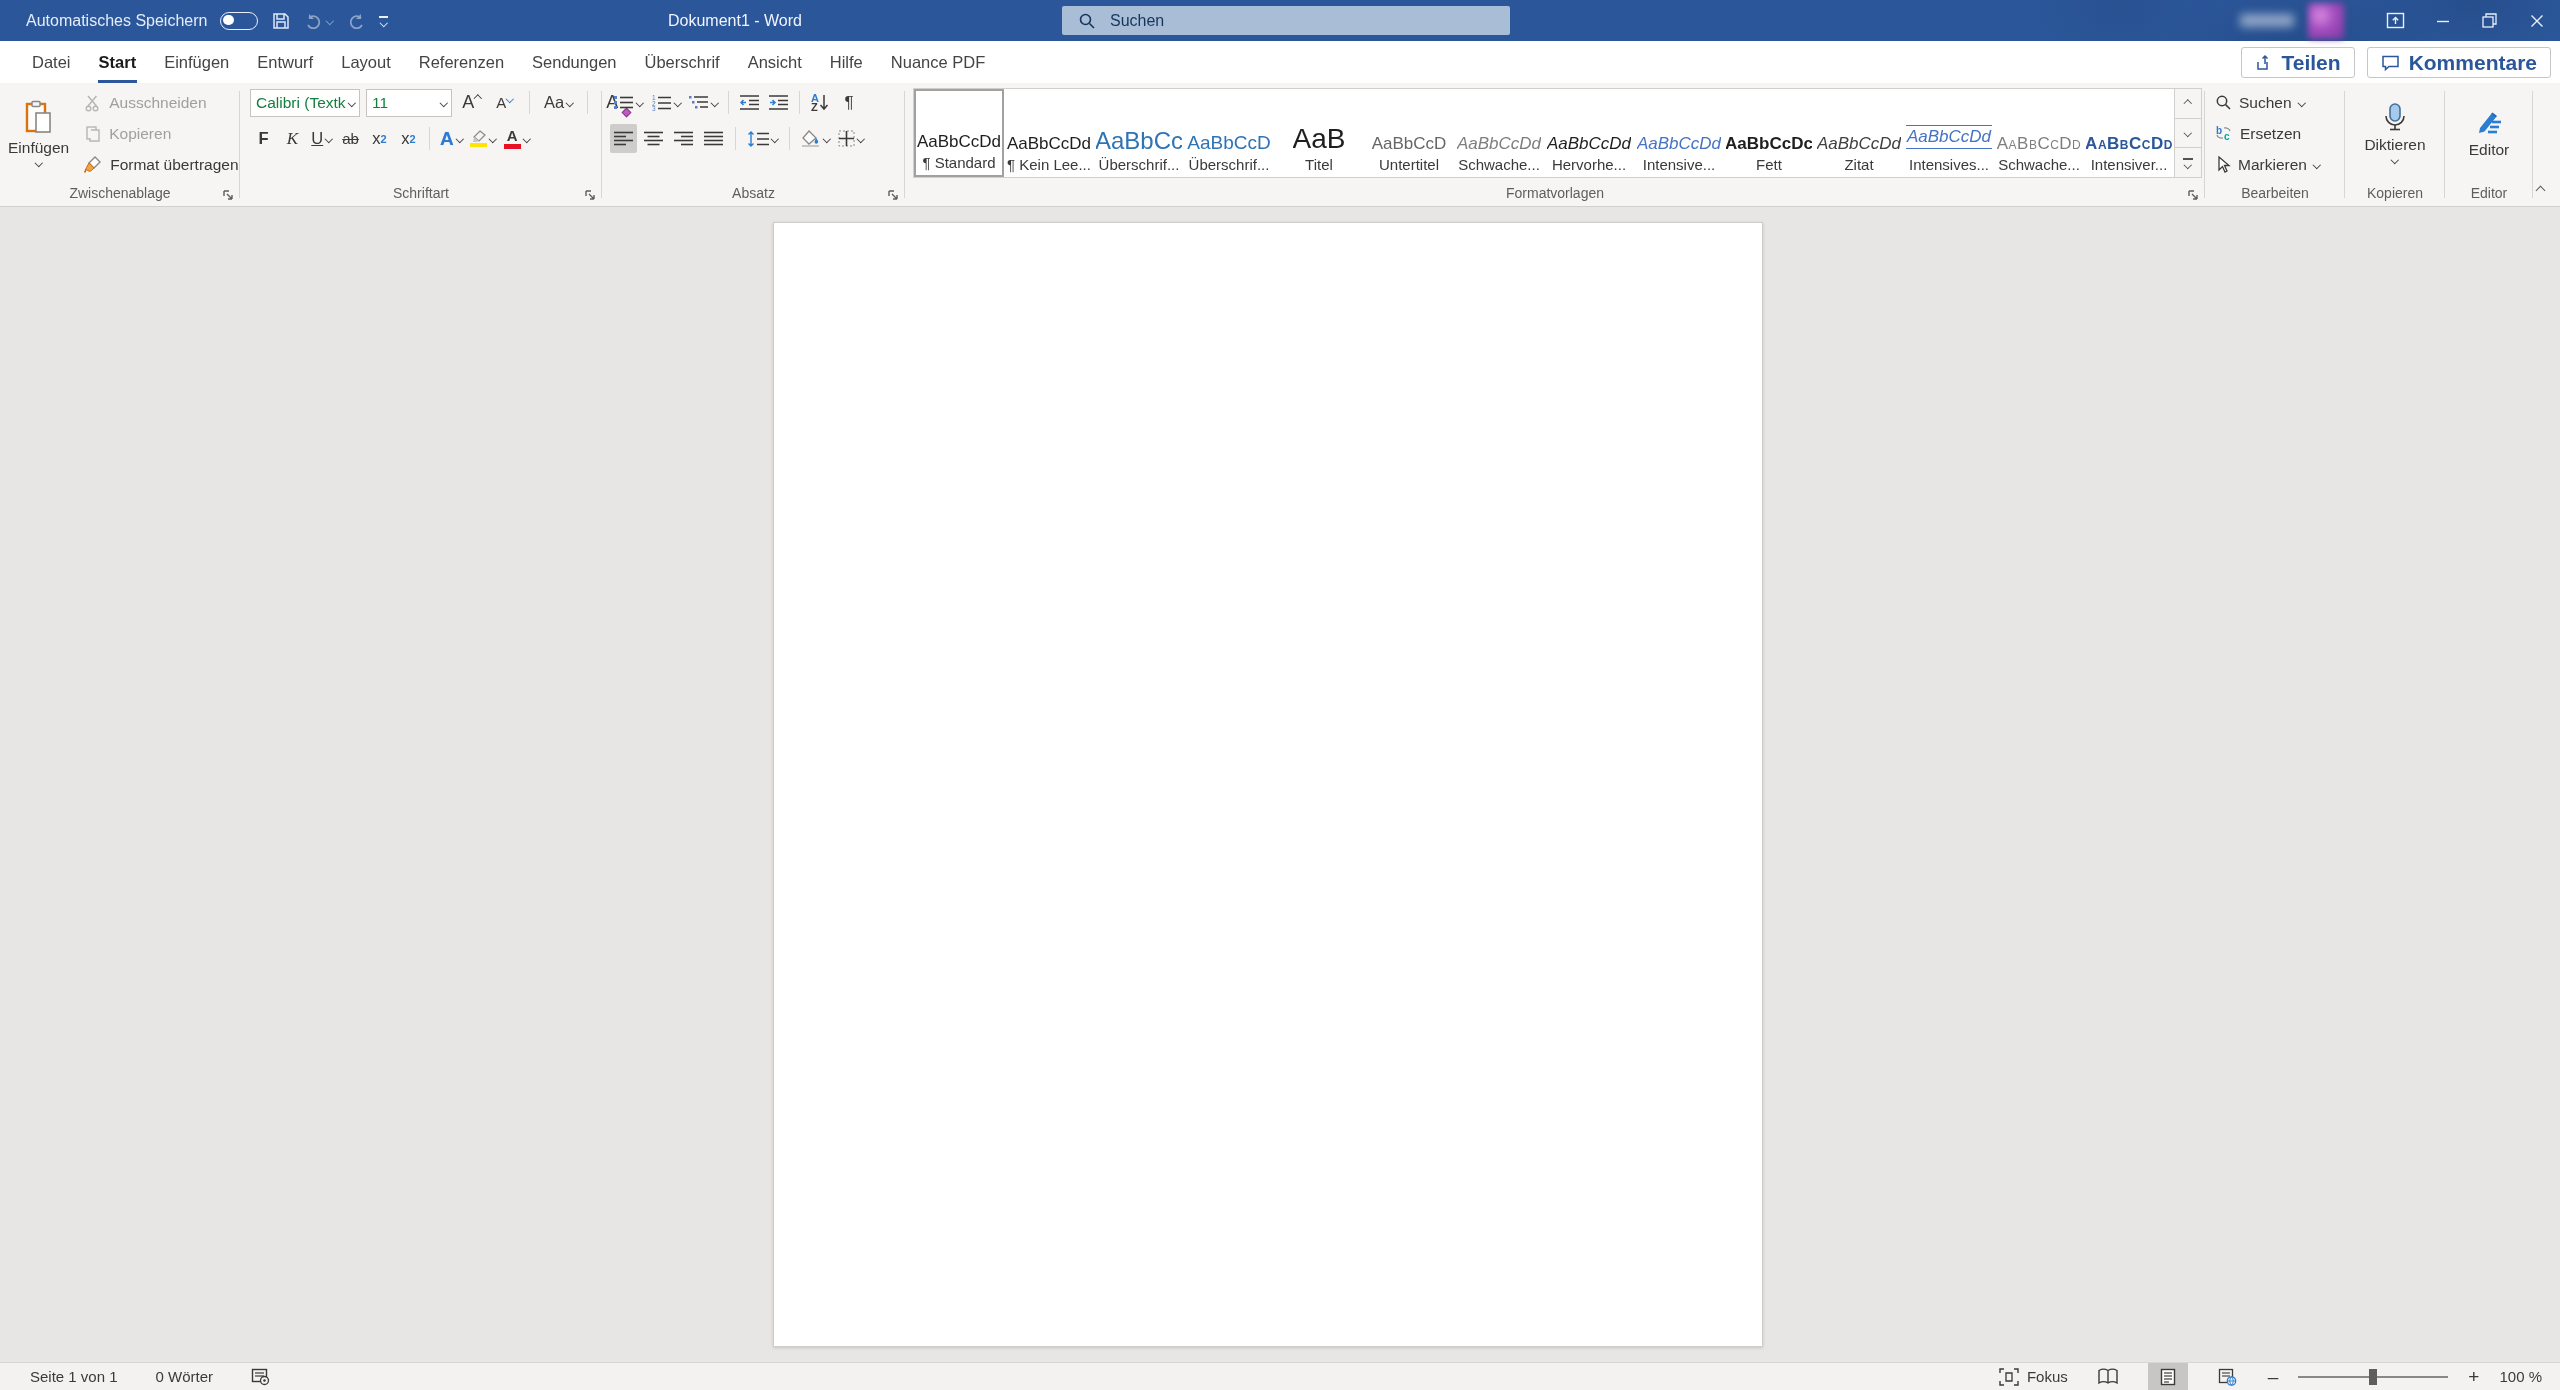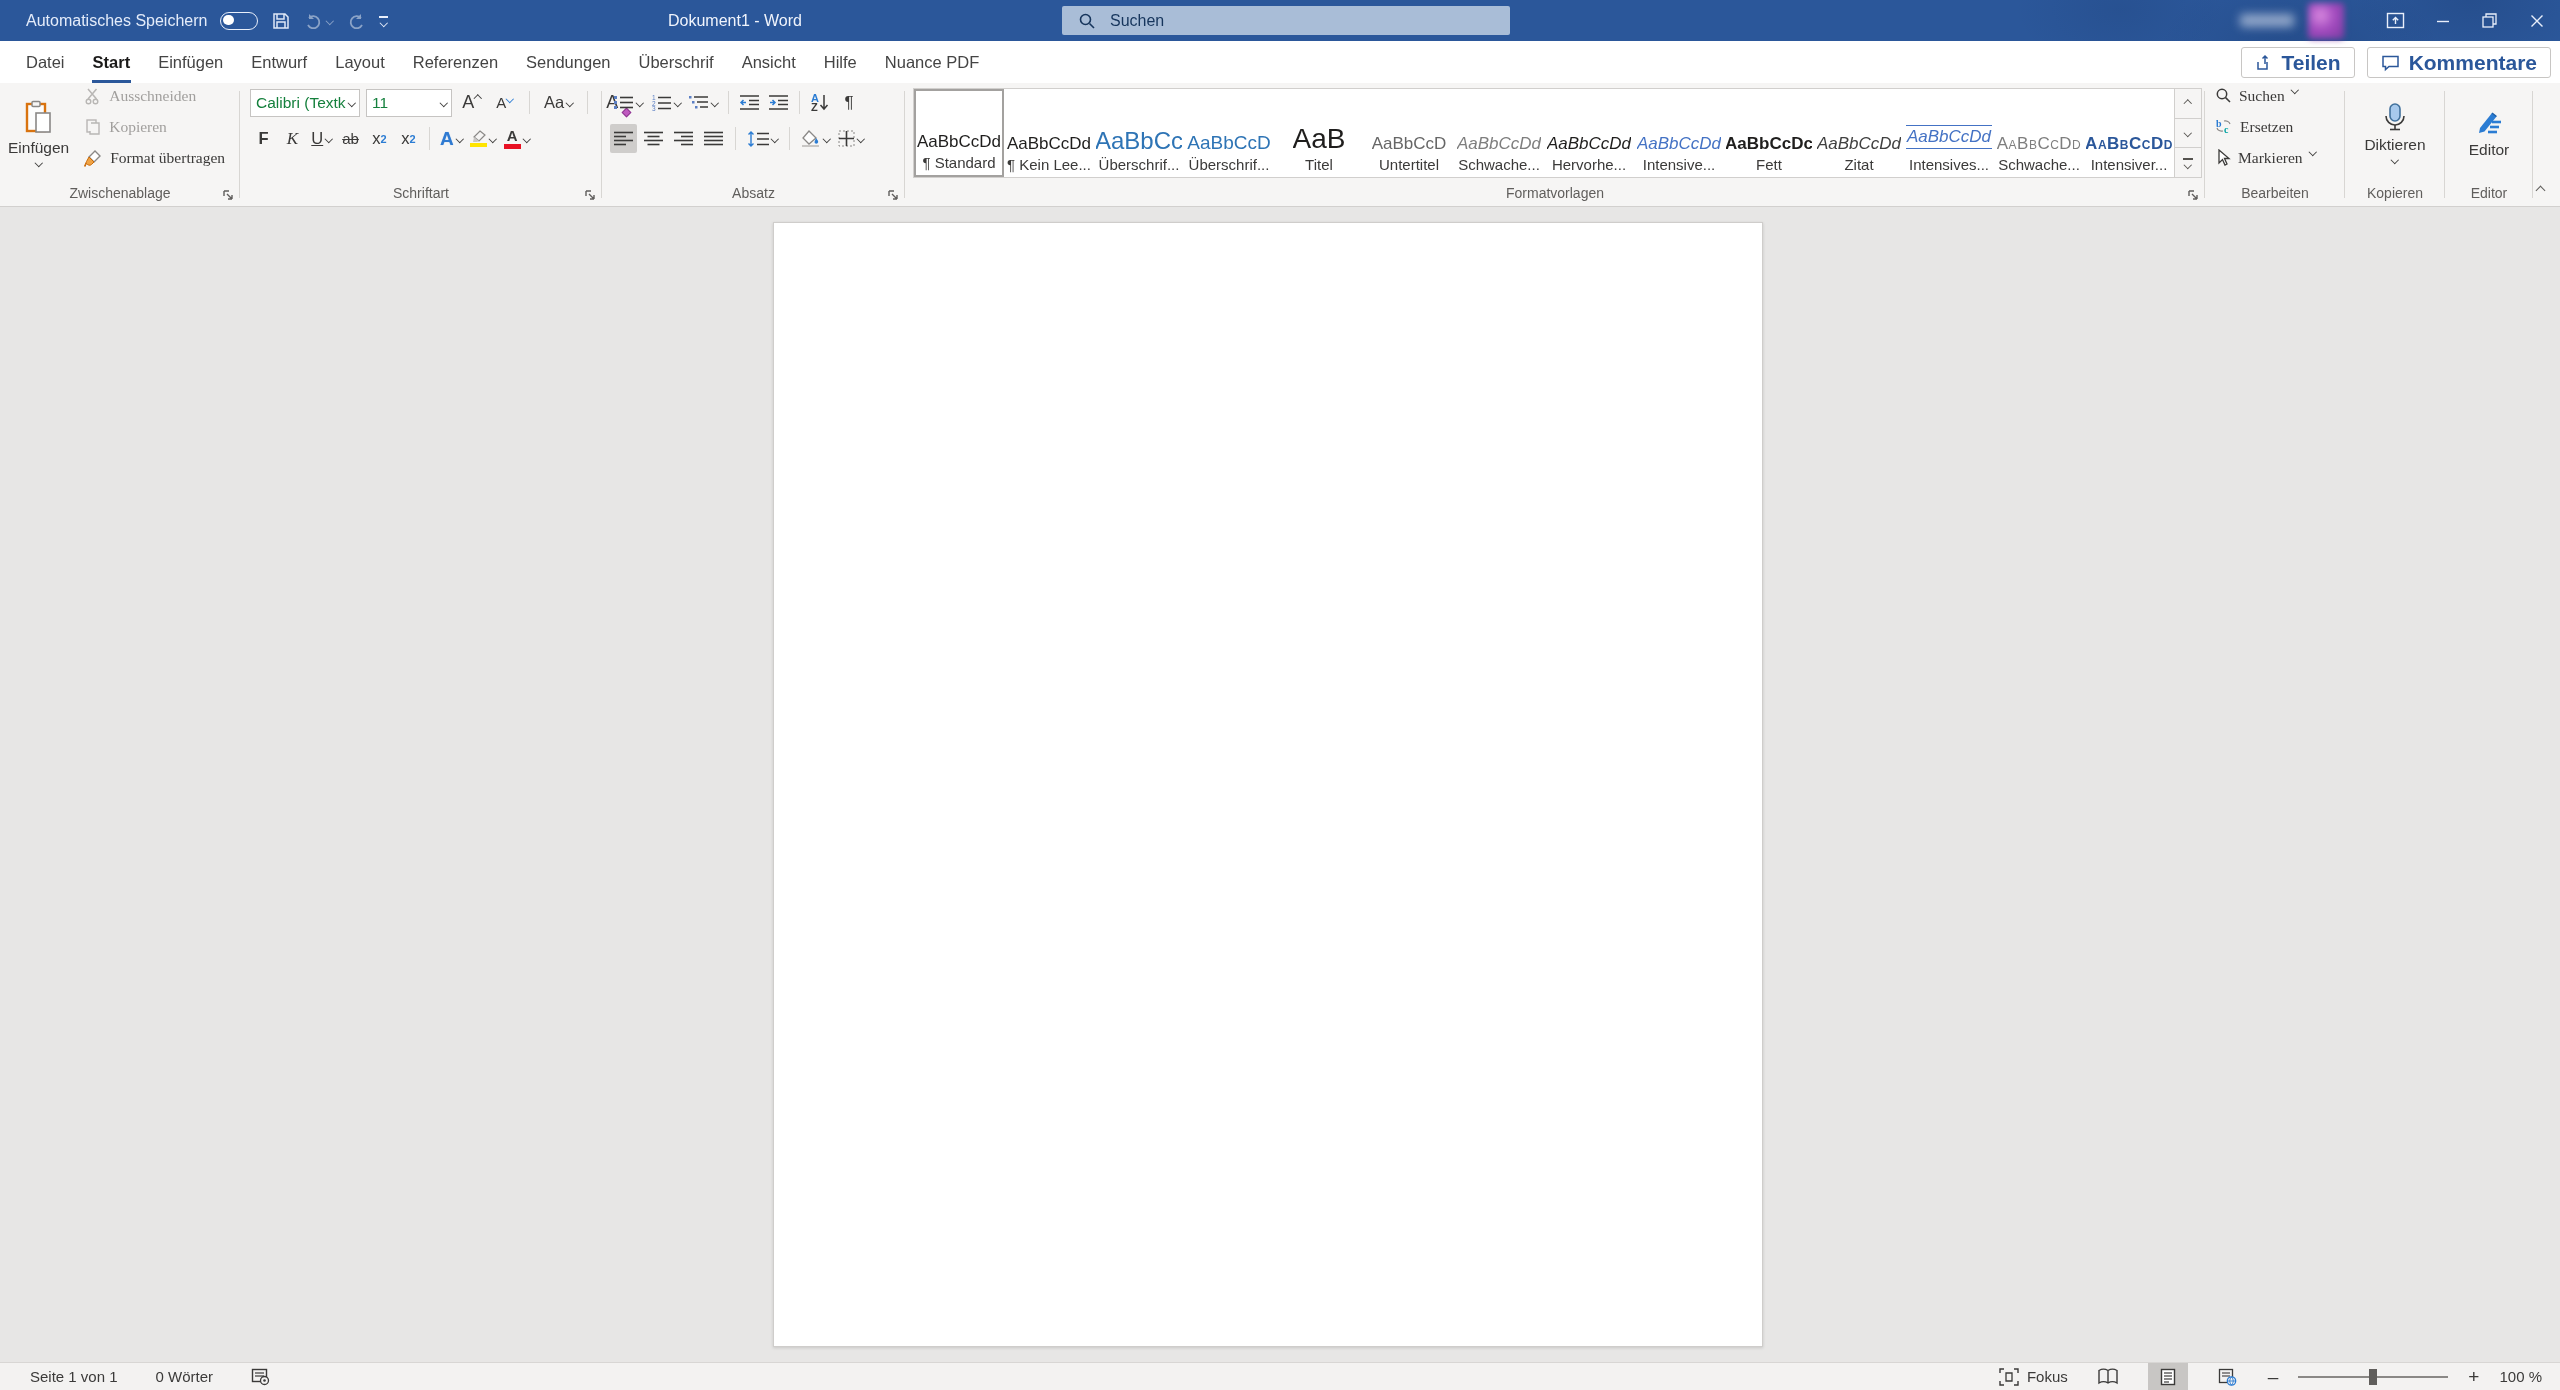--- a/index.html
+++ b/index.html
@@ -27,36 +27,36 @@
   .tb-title{position:absolute;left:668px;top:0;height:41px;display:flex;align-items:center;font-size:16px;color:#f0f4fc;z-index:1;}
   .tb-search{position:absolute;left:1062px;top:6px;width:448px;height:29px;background:#a9bdd7;border-radius:2px;display:flex;align-items:center;gap:14px;padding-left:16px;color:#16355c;font-size:16px;z-index:1;}
   .tb-right{position:absolute;right:0;top:0;height:41px;display:flex;align-items:center;gap:0;z-index:1;}
   .blur-chip{width:54px;height:13px;border-radius:3px;background:rgba(230,235,245,.55);filter:blur(5px);margin-right:14px;}
   .avatar{width:36px;height:36px;border-radius:4px;margin-right:28px;filter:blur(3px);
     background:radial-gradient(circle at 35% 35%, #d98ae0 0%, #a24bbe 45%, #7d3aa0 100%);}
   .winbtn{width:47px;height:41px;display:flex;align-items:center;justify-content:center;}
 
   
   .menubar{position:absolute;top:41px;left:0;right:0;height:42px;background:#ffffff;display:flex;align-items:center;}
-  .tabs{display:flex;padding-left:12px;height:42px;}
+  .tabs{display:flex;padding-left:18px;height:42px;}
   .tab{padding:0 14px;font-size:16.5px;color:#444;height:42px;display:flex;align-items:center;position:relative;white-space:nowrap;}
   .tab.active{color:#1b1a19;font-weight:700;}
   .tab.active::after{content:"";position:absolute;left:13px;right:13px;bottom:0;height:3.5px;background:#2b579a;}
   .mb-buttons{position:absolute;right:9px;top:6px;display:flex;gap:12px;}
   .mb-btn{height:31px;border:1px solid #c8c6c4;border-radius:3px;background:#fff;color:#2b579a;font-size:21px;font-weight:600;display:flex;align-items:center;gap:9px;padding:0 13px;}
 
   
   .ribbon{position:absolute;top:83px;left:0;right:0;height:124px;background:#f6f5f4;border-bottom:1px solid #d2d0ce;display:flex;}
   .rgroup{position:relative;display:flex;flex-direction:column;flex:none;}
   .rgroup::after{content:"";position:absolute;right:0;top:8px;bottom:8px;width:1px;background:#d8d6d3;}
   .rg-content{flex:1;display:flex;}
   .rg-label{height:23px;font-size:14px;color:#605e5c;text-align:center;line-height:20px;position:relative;}
   .launcher{position:absolute;right:5px;bottom:4px;}
   .bigbtn{display:flex;flex-direction:column;align-items:center;justify-content:center;gap:3px;font-size:15.5px;color:#3b3a39;padding:0 8px;}
-  .srow{height:31px;display:flex;align-items:flex-start;gap:7px;font-size:15.5px;color:#3b3a39;padding:0 7px;white-space:nowrap;font-family:Liberation Serif, serif;}
+  .srow{height:31px;display:flex;align-items:center;gap:7px;font-size:15.5px;color:#3b3a39;padding:0 7px;white-space:nowrap;}
   .srow.disabled{color:#a19f9d;}
   .rg-rows{display:flex;flex-direction:column;padding:5px 8px 0 10px;gap:7px;}
   .irow{display:flex;align-items:center;gap:1px;}
   .combo{height:28px;border:1px solid #c6c4c2;background:#fff;display:flex;align-items:center;font-size:15.5px;color:#15803d;padding:0 5px;white-space:nowrap;overflow:hidden;}
   .combo .chev{margin-left:auto;color:#3b3a39;}
   .ibtn{height:29px;min-width:27px;display:flex;align-items:center;justify-content:center;color:#3b3a39;font-size:16.5px;padding:0 3px;position:relative;}
   .ibtn .chev{margin-left:3px;}
   .ibtn.sel{background:#cfcdcb;border-radius:2px;}
   .vdiv{width:1px;background:#d8d6d3;align-self:stretch;margin:3px 5px;}
   .glyph-b{font-weight:800;}

